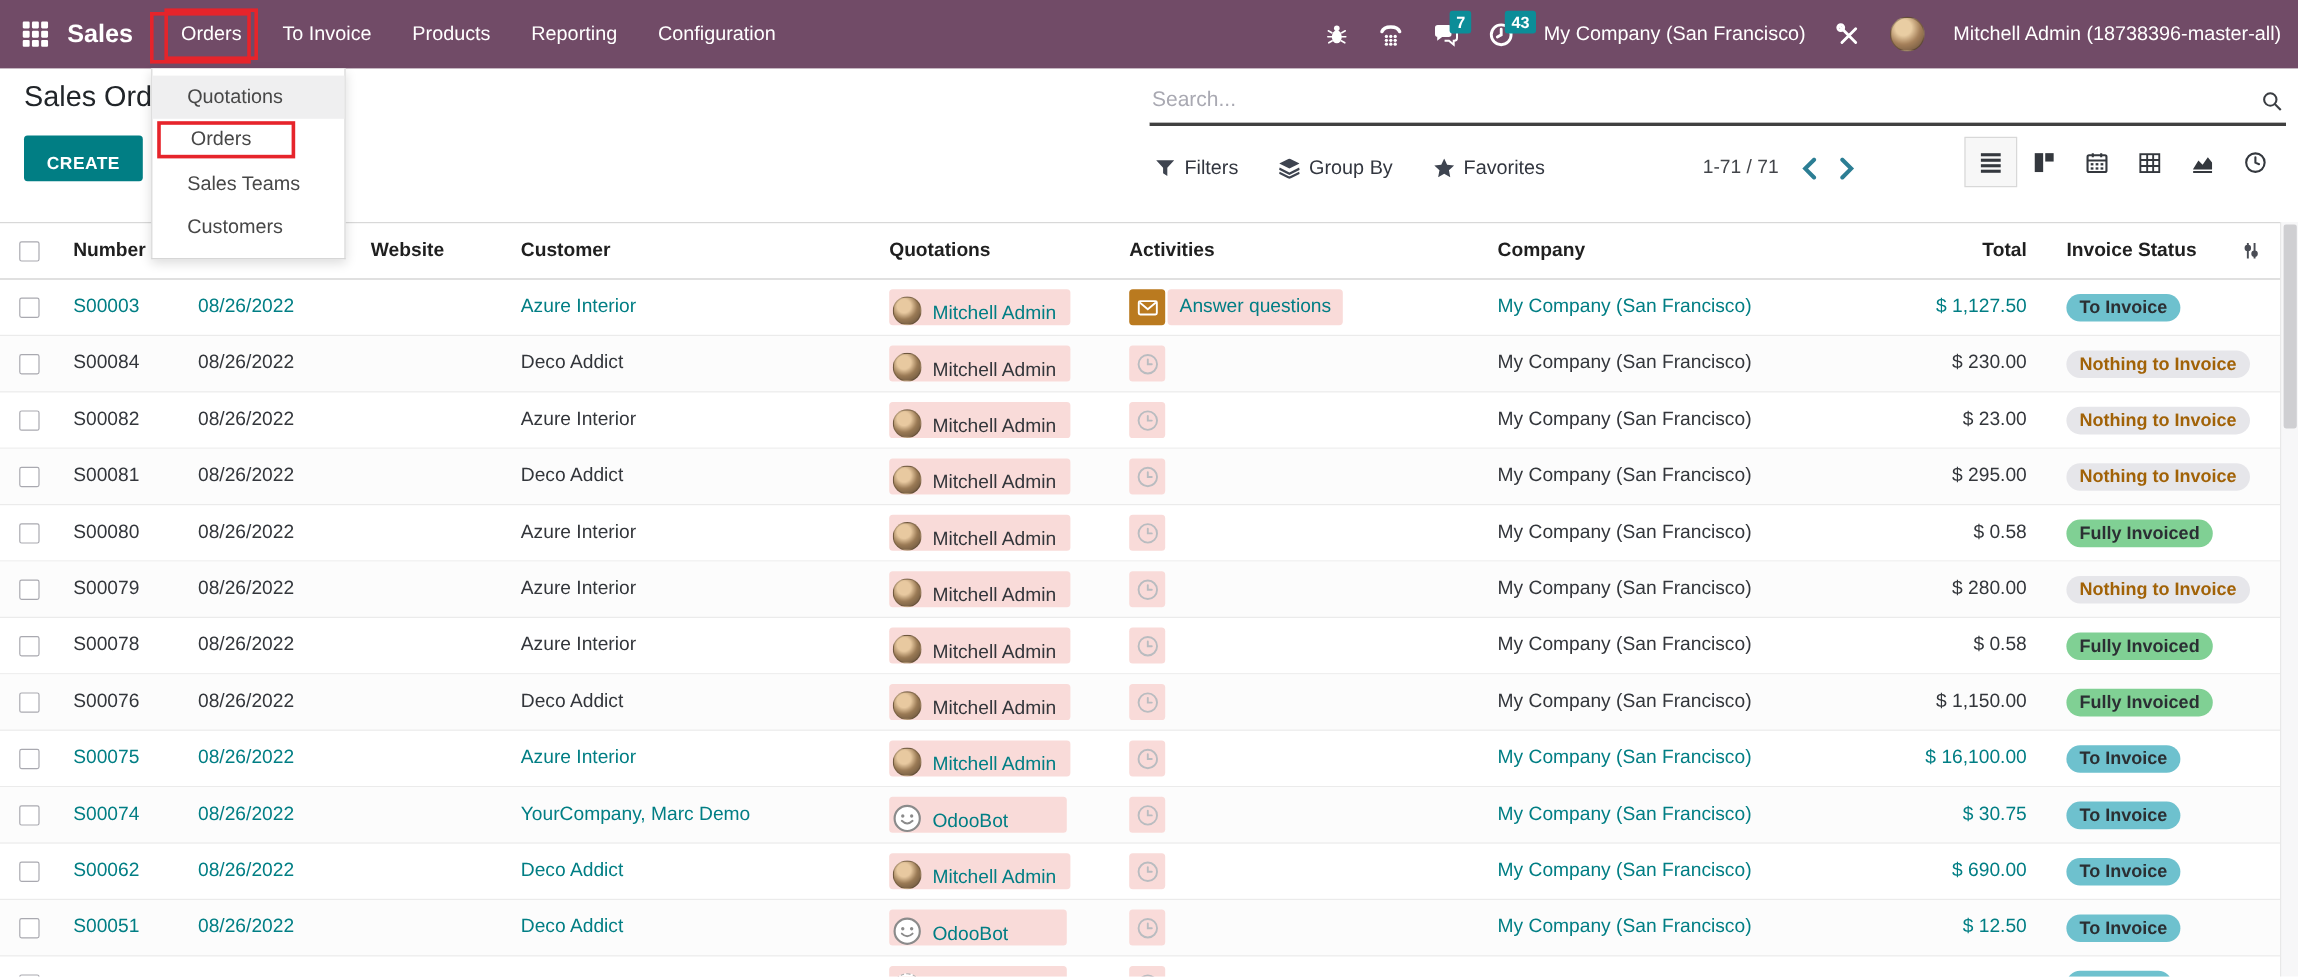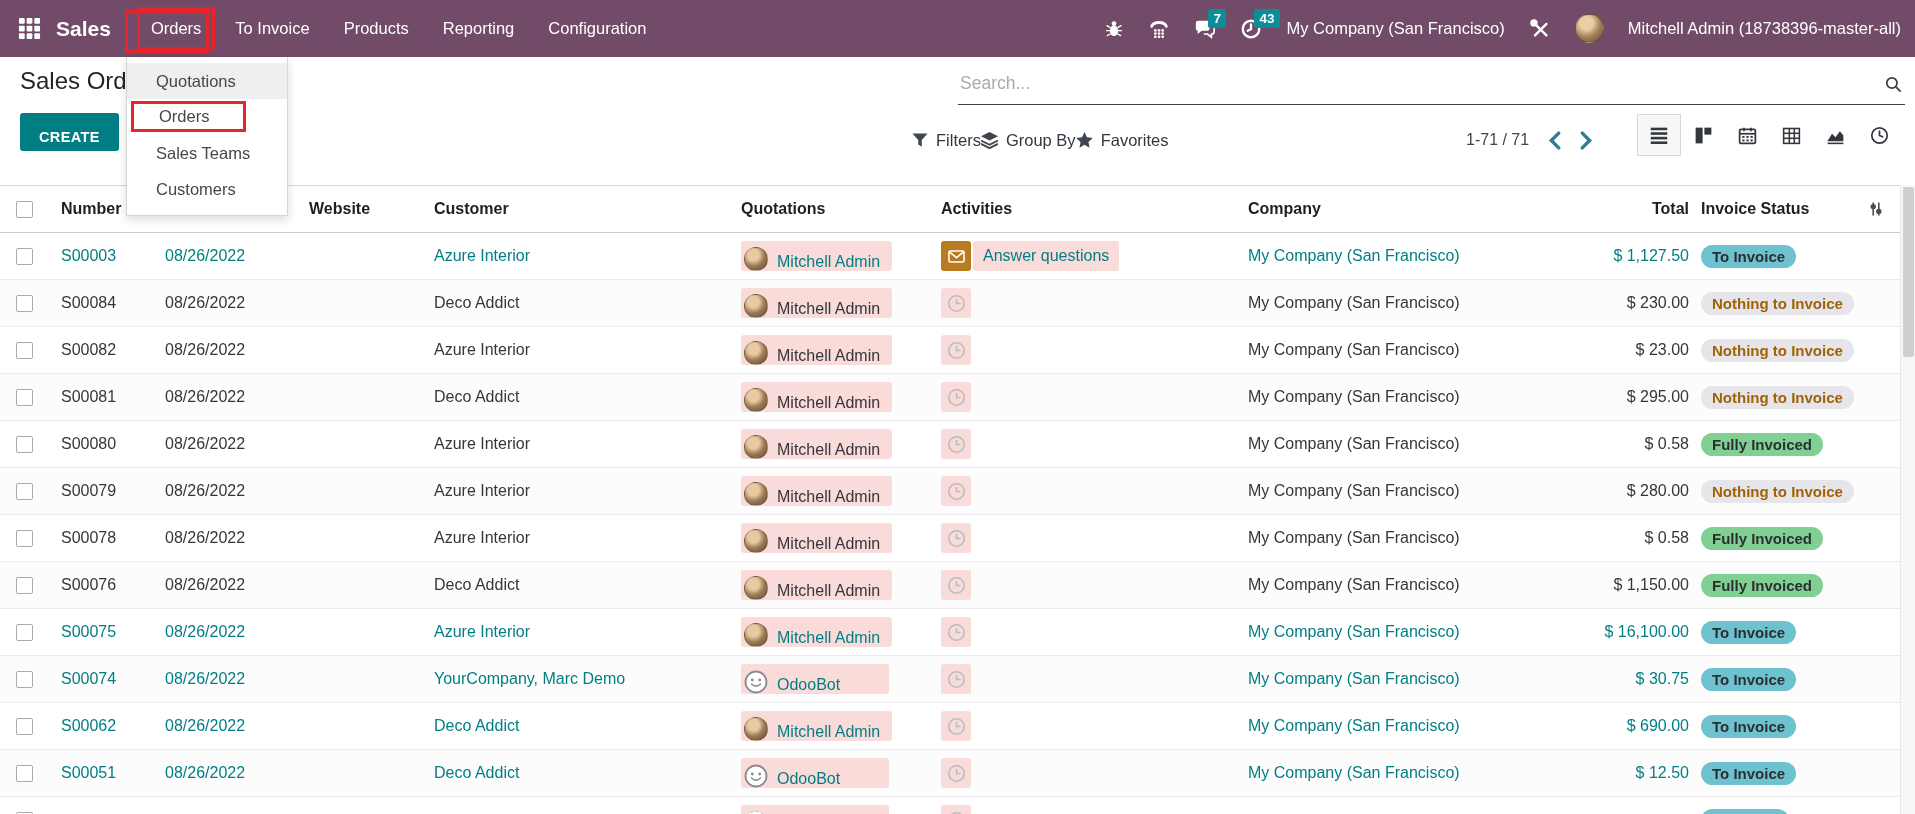--- a/index.html
+++ b/index.html
@@ -21,48 +21,48 @@
     font-size:13.5px; font-weight:700; line-height:1; padding:3px 5px; border-radius:2.5px; }
   .tb-company, .tb-user { font-size:16.5px; cursor:pointer; white-space:nowrap; }
   .tb-avatar { width:29px; height:29px; border-radius:50%; flex:none;
     background:radial-gradient(circle at 38% 30%, #e9cda3 0 26%, #a5805a 55%, #604b37 100%); border:1px solid rgba(0,0,0,.25); }
 
   
   .control-panel { position:absolute; top:57px; left:0; width:100%; height:128px; background:#fff; }
   .page-title { position:absolute; left:20px; top:10px; font-size:24px; font-weight:400; color:#212529; white-space:nowrap; }
   .create-btn { position:absolute; left:20px; top:56px; height:38px; padding:16px 19px; background:var(--accent,#017E84);
     color:#fff; border:none; border-radius:3px; font-family:Liberation Sans, sans-serif; font-size:14.5px; font-weight:700; letter-spacing:.4px; cursor:pointer; }
-  .search-box { position:absolute; left:958px; top:6px; width:947px; height:42px; border-bottom:1px solid #404040; }
+  .search-box { position:absolute; left:958px; top:6px; width:947px; height:42px; border-bottom:3px solid #404040; }
   .search-box input { width:100%; height:100%; border:none; outline:none; font-family:inherit; font-size:17.5px; color:#333; padding:0 30px 0 2px; }
   .search-box input::placeholder { color:#a9a9b2; }
   .search-icon { position:absolute; right:2px; top:12px; cursor:pointer; }
-  .filter-bar { position:absolute; left:912px; top:63px; height:40px; display:flex; align-items:center; }
+  .filter-bar { position:absolute; left:963px; top:63px; height:40px; display:flex; align-items:center; gap:34px; }
   .fb-item { display:flex; align-items:center; gap:8px; font-size:16.5px; color:#32363f; font-weight:500; cursor:pointer; white-space:nowrap; }
-  .pager { position:absolute; left:1466px; top:63px; height:40px; display:flex; align-items:center; }
+  .pager { position:absolute; left:1419px; top:63px; height:40px; display:flex; align-items:center; }
   .pager-range { font-size:16px; color:#42454a; }
   .pager-chev { background:none; border:none; cursor:pointer; margin-left:19px; display:flex; align-items:center; }
   .view-switcher { position:absolute; left:1637px; top:57px; display:flex; }
   .vs-btn { width:44px; height:42px; display:flex; align-items:center; justify-content:center; color:#34383e;
     background:none; border:1px solid transparent; cursor:pointer; }
   .vs-btn.active { background:#f7f7f7; border-color:#d8d8d8; }
 
   
   :root { --cols: 48px 102px 145px 125px 310px 200px 310px 320px 135px 205px; }
   .table { position:absolute; top:185px; left:0; width:1900px; }
   .thead { display:grid; grid-template-columns:var(--cols); height:48px; align-items:center;
     border-top:1px solid #d8d8d8; border-bottom:1px solid #cccccc; font-size:16px; font-weight:700; color:#1f1f1f; position:relative; }
   .tr { display:grid; grid-template-columns:var(--cols); height:47px; align-items:center;
     border-bottom:1px solid #ebebeb; font-size:16px; color:#33363b; cursor:pointer; }
   .tr:nth-child(even) { background:#fcfcfc; }
   .tr.hl { color:var(--accent,#017E84); }
   .td, .th { display:flex; align-items:center; overflow:hidden; white-space:nowrap; height:100%; }
   .c0 { justify-content:center; }
   .c1 { padding-left:13px; } .c2 { padding-left:15px; } .c3 { padding-left:14px; } .c4 { padding-left:14px; }
   .c5 { padding-left:11px; } .c6 { padding-left:11px; } .c7 { padding-left:8px; }
-  .c8 { justify-content:flex-end; padding-right:6px; } .c9 { padding-left:6px; }
+  .c8 { justify-content:flex-end; padding-right:6px; } .c9 { padding-left:6px;margin-left:21px; }
   .cb { width:17px; height:17px; border:1px solid #a9a9b0; border-radius:2px; background:#fff; }
   .cols-btn { position:absolute; right:16px; top:15px; background:none; border:none; cursor:pointer; }
 
   .sp-tag { display:inline-flex; align-items:flex-end; gap:9px; background:var(--tag_pink,#F9DBD9);
     border-radius:3px; height:30px; padding:0 12px 0 3px; min-width:148px; }
   .avatar { width:24px; height:24px; border-radius:50%; flex:none; display:inline-flex; }
   .avatar.photo { background:radial-gradient(circle at 38% 32%, #e8c9a0 0 28%, #9a7a55 55%, #5d4a36 100%); border:1px solid rgba(0,0,0,.15); }
   .avatar.generic { background:#fff; border:1.5px dashed #b5b5b5; }
   .act { width:30px; height:30px; border-radius:3px; display:inline-flex; align-items:center; justify-content:center; flex:none; }
   .act.clock { background:var(--tag_pink,#F9DBD9); }

